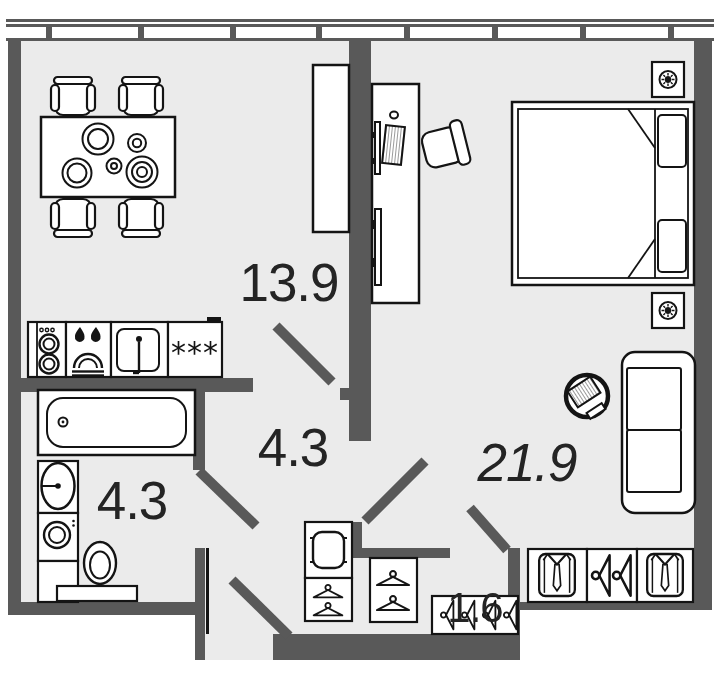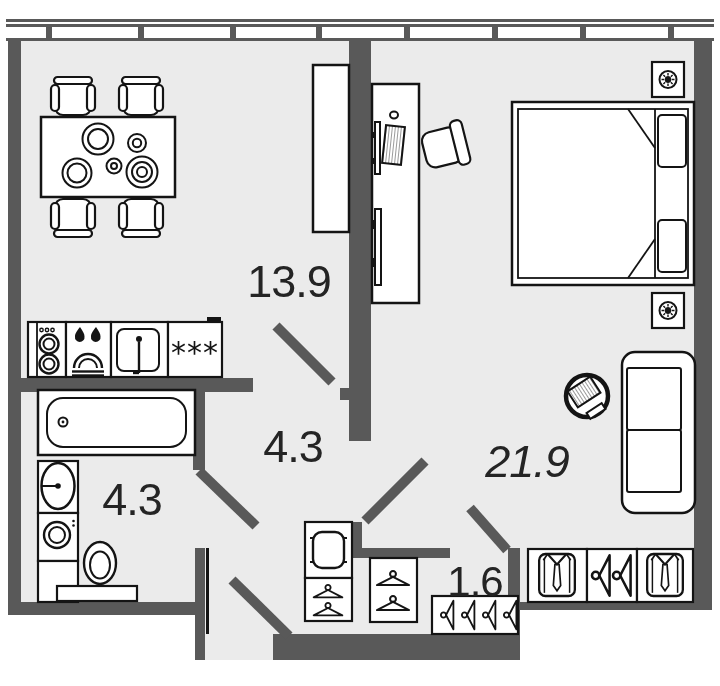--- a/index.html
+++ b/index.html
@@ -1,20 +1,20 @@
 <!DOCTYPE html>
 <html><head>
 <meta charset="utf-8">
 <style>
   html,body{margin:0;padding:0;background:#ffffff;}
   #plan{position:relative;width:720px;height:686px;background:#ffffff;overflow:hidden;
         font-family:"Liberation Sans", sans-serif;}
   #plan svg{position:absolute;left:0;top:0;}
   .lbl{position:absolute;transform:translate(-50%,-50%);color:#242424;
-       font-size:45px;letter-spacing:-1px;white-space:nowrap;}
+       font-size:53px;letter-spacing:-1px;white-space:nowrap;}
   .small{font-size:42px;}
 </style>
 </head>
 <body>
 
 <div id="plan">
 <svg width="720" height="686" viewBox="0 0 720 686">
   <defs>
     <pattern id="hatch" width="3" height="3" patternUnits="userSpaceOnUse">
       <path d="M0 0 V3" stroke="#555" stroke-width="1.2"></path>
@@ -260,14 +260,14 @@
       <use href="#hangerC" transform="translate(623,575.5) rotate(-90) scale(1.15)"></use>
       <use href="#shirt" transform="translate(665,575) scale(1.05)"></use>
     </g>
   </g>
 </svg>
 
 <div class="lbl" style="left:289px;top:282px;">13.9</div>
 <div class="lbl" style="left:293px;top:447px;">4.3</div>
 <div class="lbl" style="left:132px;top:500px;">4.3</div>
 <div class="lbl" style="left:527px;top:462px;font-style:italic;">21.9</div>
-<div class="lbl small" style="left:475px;top:582px;">1.6</div>
+<div class="lbl small" style="left:475px;top:608px;">1.6</div>
 </div>
 
 </body></html>

